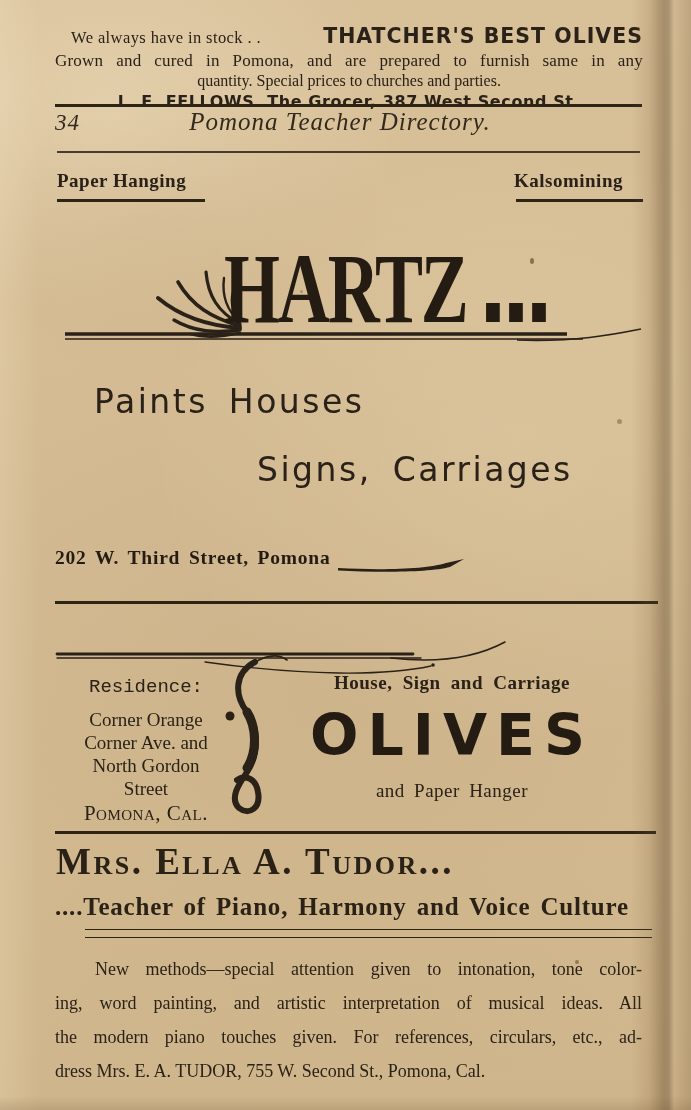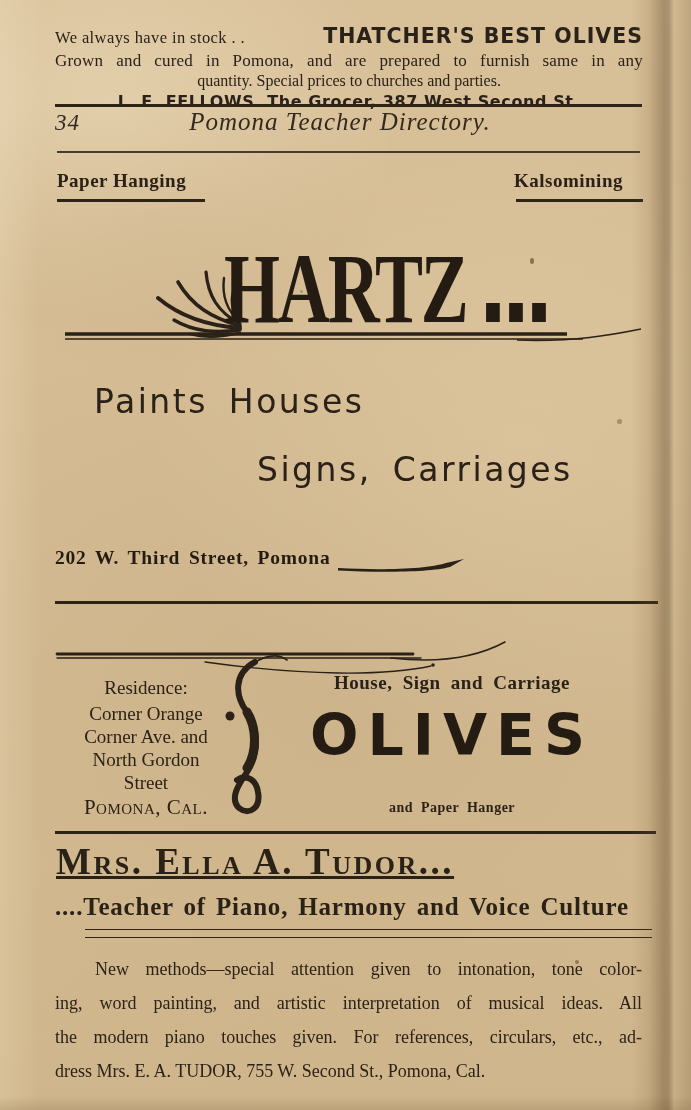--- a/index.html
+++ b/index.html
@@ -33,21 +33,21 @@
     pointer-events:none;
   }
   .edge-bottom{position:absolute;left:0;right:0;bottom:0;height:14px;
     background:linear-gradient(180deg,rgba(0,0,0,0),rgba(88,62,32,0.16));pointer-events:none;}
   .edge-left{position:absolute;left:0;top:0;bottom:0;width:40px;
     background:linear-gradient(90deg,rgba(255,244,214,0.18),rgba(255,244,214,0));pointer-events:none;}
   .speck{position:absolute;border-radius:50%;background:#6b4f28;opacity:.7;}
 
   
   .topad{left:55px;top:24px;width:588px;}
-  .topad-l1{display:flex;align-items:baseline;justify-content:space-between;}
+  .topad-l1{display:flex;align-items:baseline;justify-content:space-between;margin-left:16px;}
   .topad-l1-normal{font-size:16.5px;letter-spacing:.4px;}
   .topad-l1-bold{font-size:20.5px;font-weight:bold;letter-spacing:1px;}
   .topad-l2{font-size:17px;margin-top:3px;text-align:justify;text-align-last:justify;letter-spacing:.2px;}
   .topad-l3{font-size:16px;text-align:center;margin-top:1px;}
   .topad-l4{font-size:16px;font-weight:bold;text-align:center;margin-top:2px;letter-spacing:.6px;}
 
   
   .pagenum{left:55px;top:110px;font-style:italic;font-size:23px;letter-spacing:1px;color:#332a1d;}
   .dirtitle{left:80px;top:108px;width:520px;text-align:center;font-style:italic;font-size:25px;letter-spacing:1px;color:#332a1d;}
 
@@ -62,31 +62,31 @@
   .hartz-dots i{display:inline-block;width:19px;height:19px;background:#241c12;margin-left:13px;}
   .svc1{left:94px;top:382px;}
   .svc2{left:257px;top:450px;}
   .svc{font-family:"DejaVu Sans","Liberation Sans",sans-serif;font-size:33px;letter-spacing:2.5px;word-spacing:8px;color:#2a2118;text-align:right;}
   .hartz-addr{left:55px;top:547px;font-weight:bold;font-size:19.5px;letter-spacing:.8px;word-spacing:3px;color:#241c12;}
 
   
   .beck-name{left:56px;top:610px;font-family:"DejaVu Sans","Liberation Sans",sans-serif;
     font-weight:bold;font-size:29px;letter-spacing:5px;color:#2a2118;white-space:nowrap;}
   .res-col{left:50px;top:676px;width:192px;text-align:center;font-size:19px;line-height:23px;color:#2b2217;}
-  .res-label{margin-bottom:3px;}
+  .res-label{margin-bottom:9px;font-family:Liberation Mono, monospace;}
   .res-city{font-variant:small-caps;font-size:21px;margin-top:2px;letter-spacing:.5px;}
   .paint-col{left:268px;top:672px;width:368px;text-align:center;}
   .paint-top{font-weight:bold;font-size:19px;letter-spacing:.5px;word-spacing:5px;}
   .paint-title{font-family:"DejaVu Sans","Liberation Sans",sans-serif;font-weight:bold;
     font-size:57px;letter-spacing:9px;margin-top:8px;color:#241c12;white-space:nowrap;}
-  .paint-bottom{font-weight:bold;font-size:14px;letter-spacing:.5px;word-spacing:4px;margin-top:32px;}
+  .paint-bottom{font-weight:normal;font-size:19px;letter-spacing:.5px;word-spacing:4px;margin-top:12px;}
 
   
   .tudor-name{left:56px;top:840px;font-variant:small-caps;font-weight:bold;font-size:37px;
-    letter-spacing:2.5px;color:#2b2217;white-space:nowrap;text-decoration:underline;}
+    letter-spacing:2.5px;color:#2b2217;white-space:nowrap;}
   .tudor-sub{left:55px;top:893px;font-weight:bold;font-size:25px;letter-spacing:.8px;word-spacing:3px;color:#2b2217;white-space:nowrap;}
   .tudor-dbl{left:85px;top:929px;width:567px;height:7px;border-top:1.6px solid #2d2416;border-bottom:1.6px solid #2d2416;}
   .tudor-body{left:55px;top:952px;width:587px;font-size:18px;line-height:34px;color:#2b2217;}
   .tudor-body .jl{text-align:justify;text-align-last:justify;}
   .tudor-body .first{text-indent:40px;}
   svg.orn{position:absolute;overflow:visible;}
 </style>
 </head>
 <body>
 

